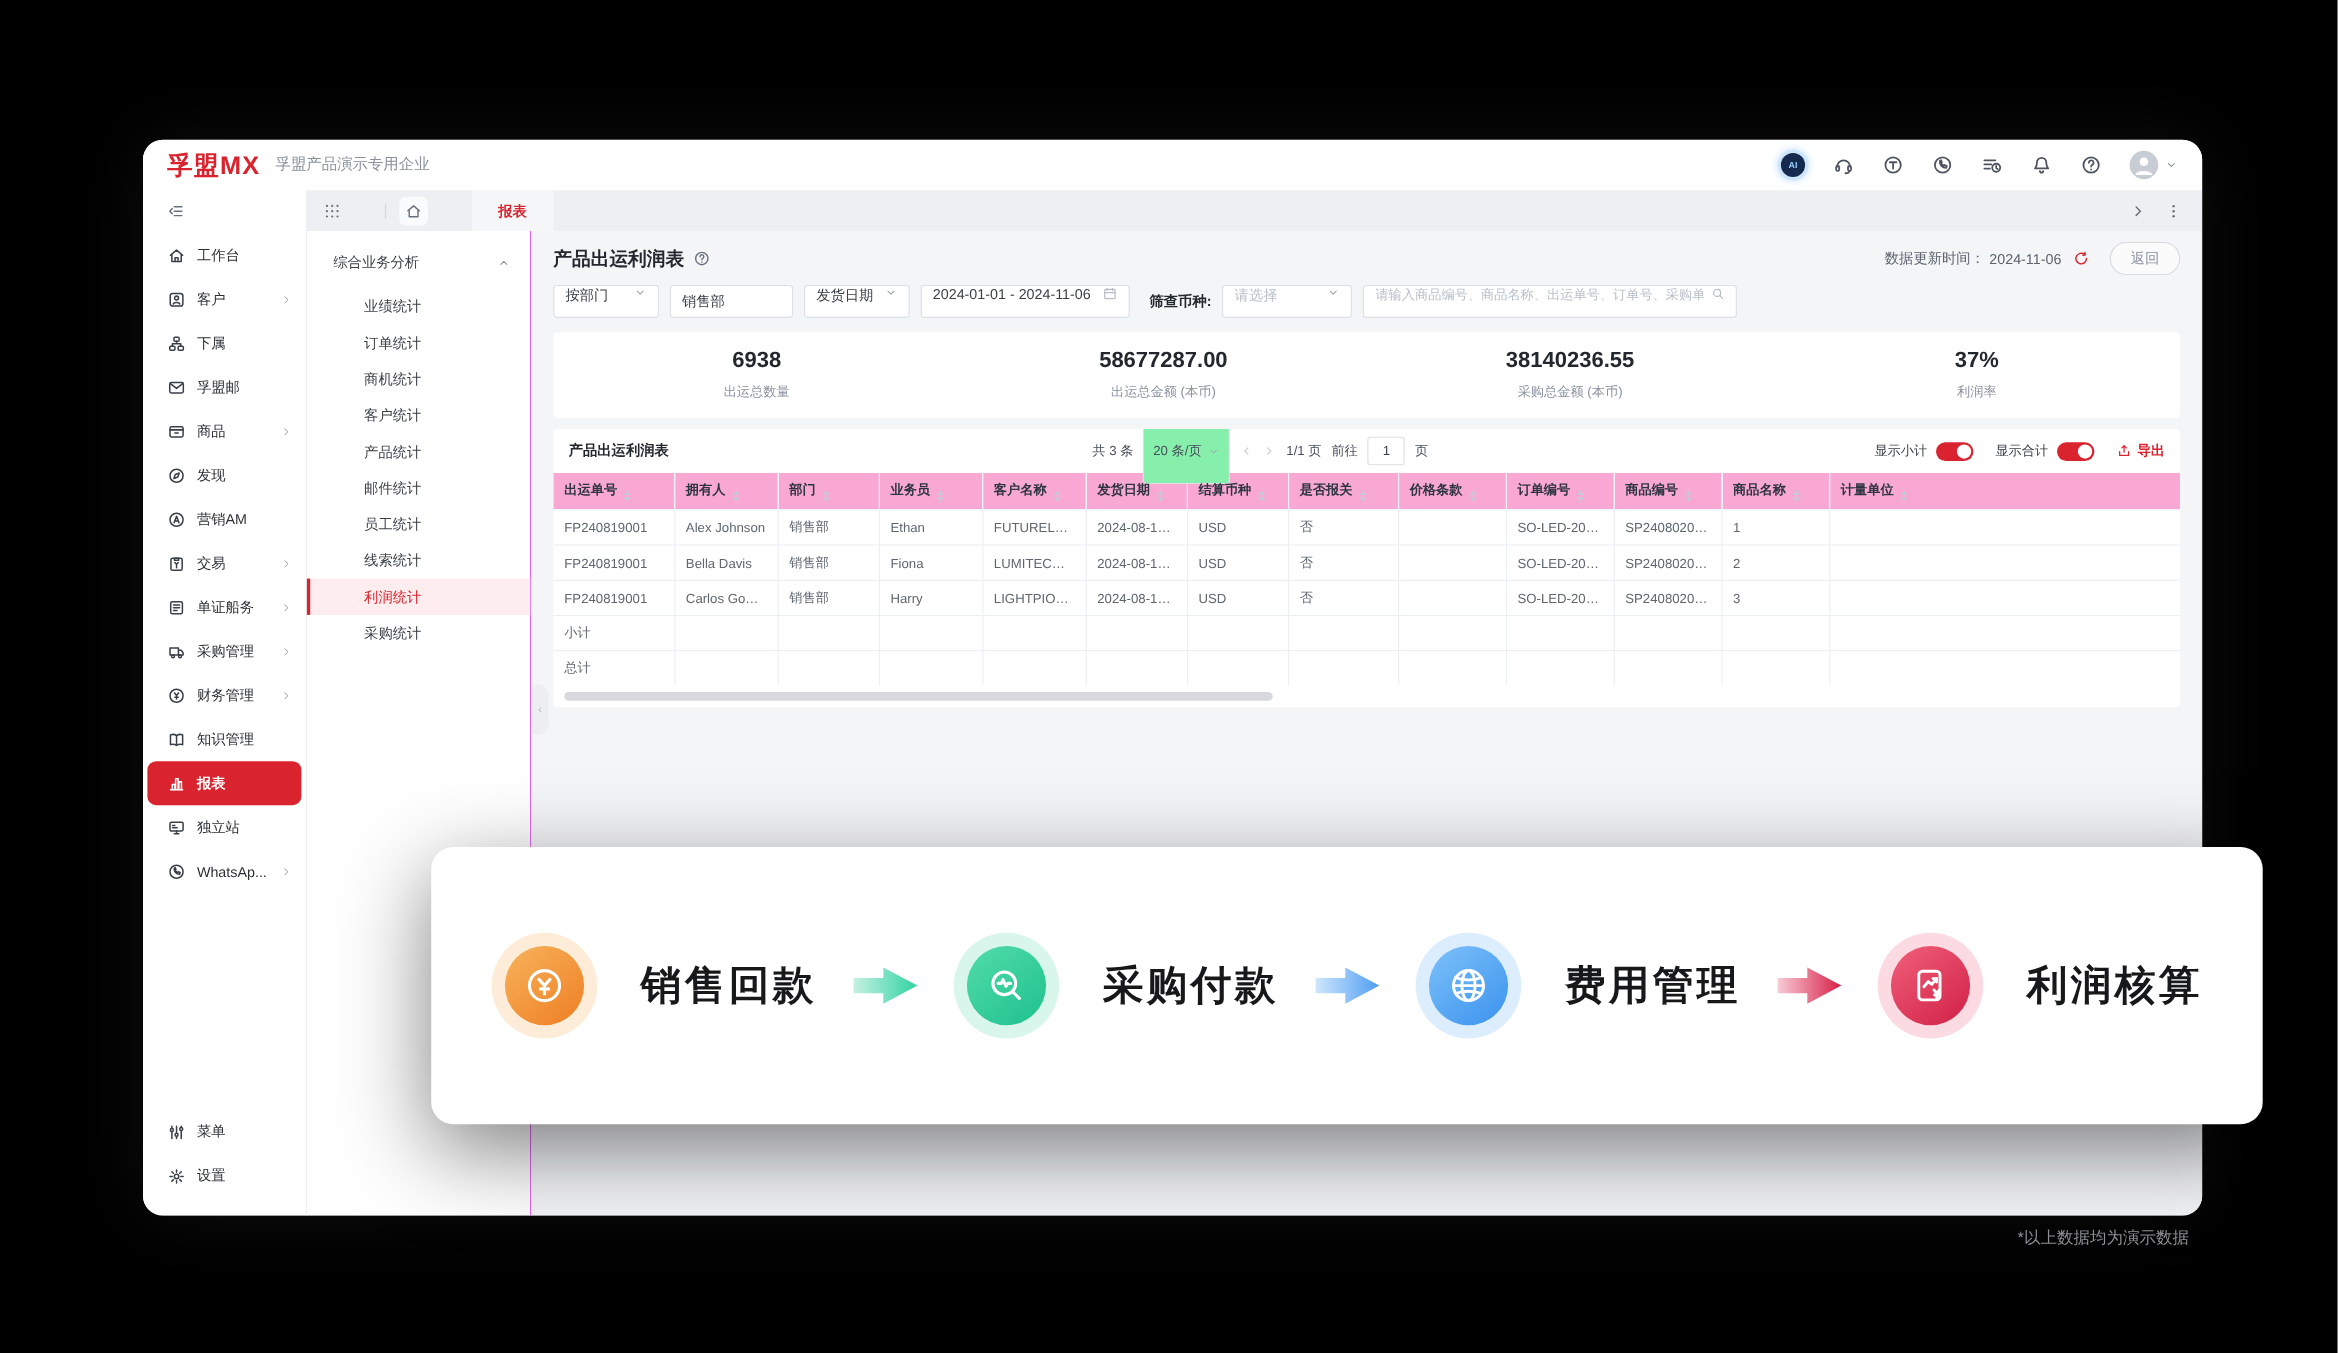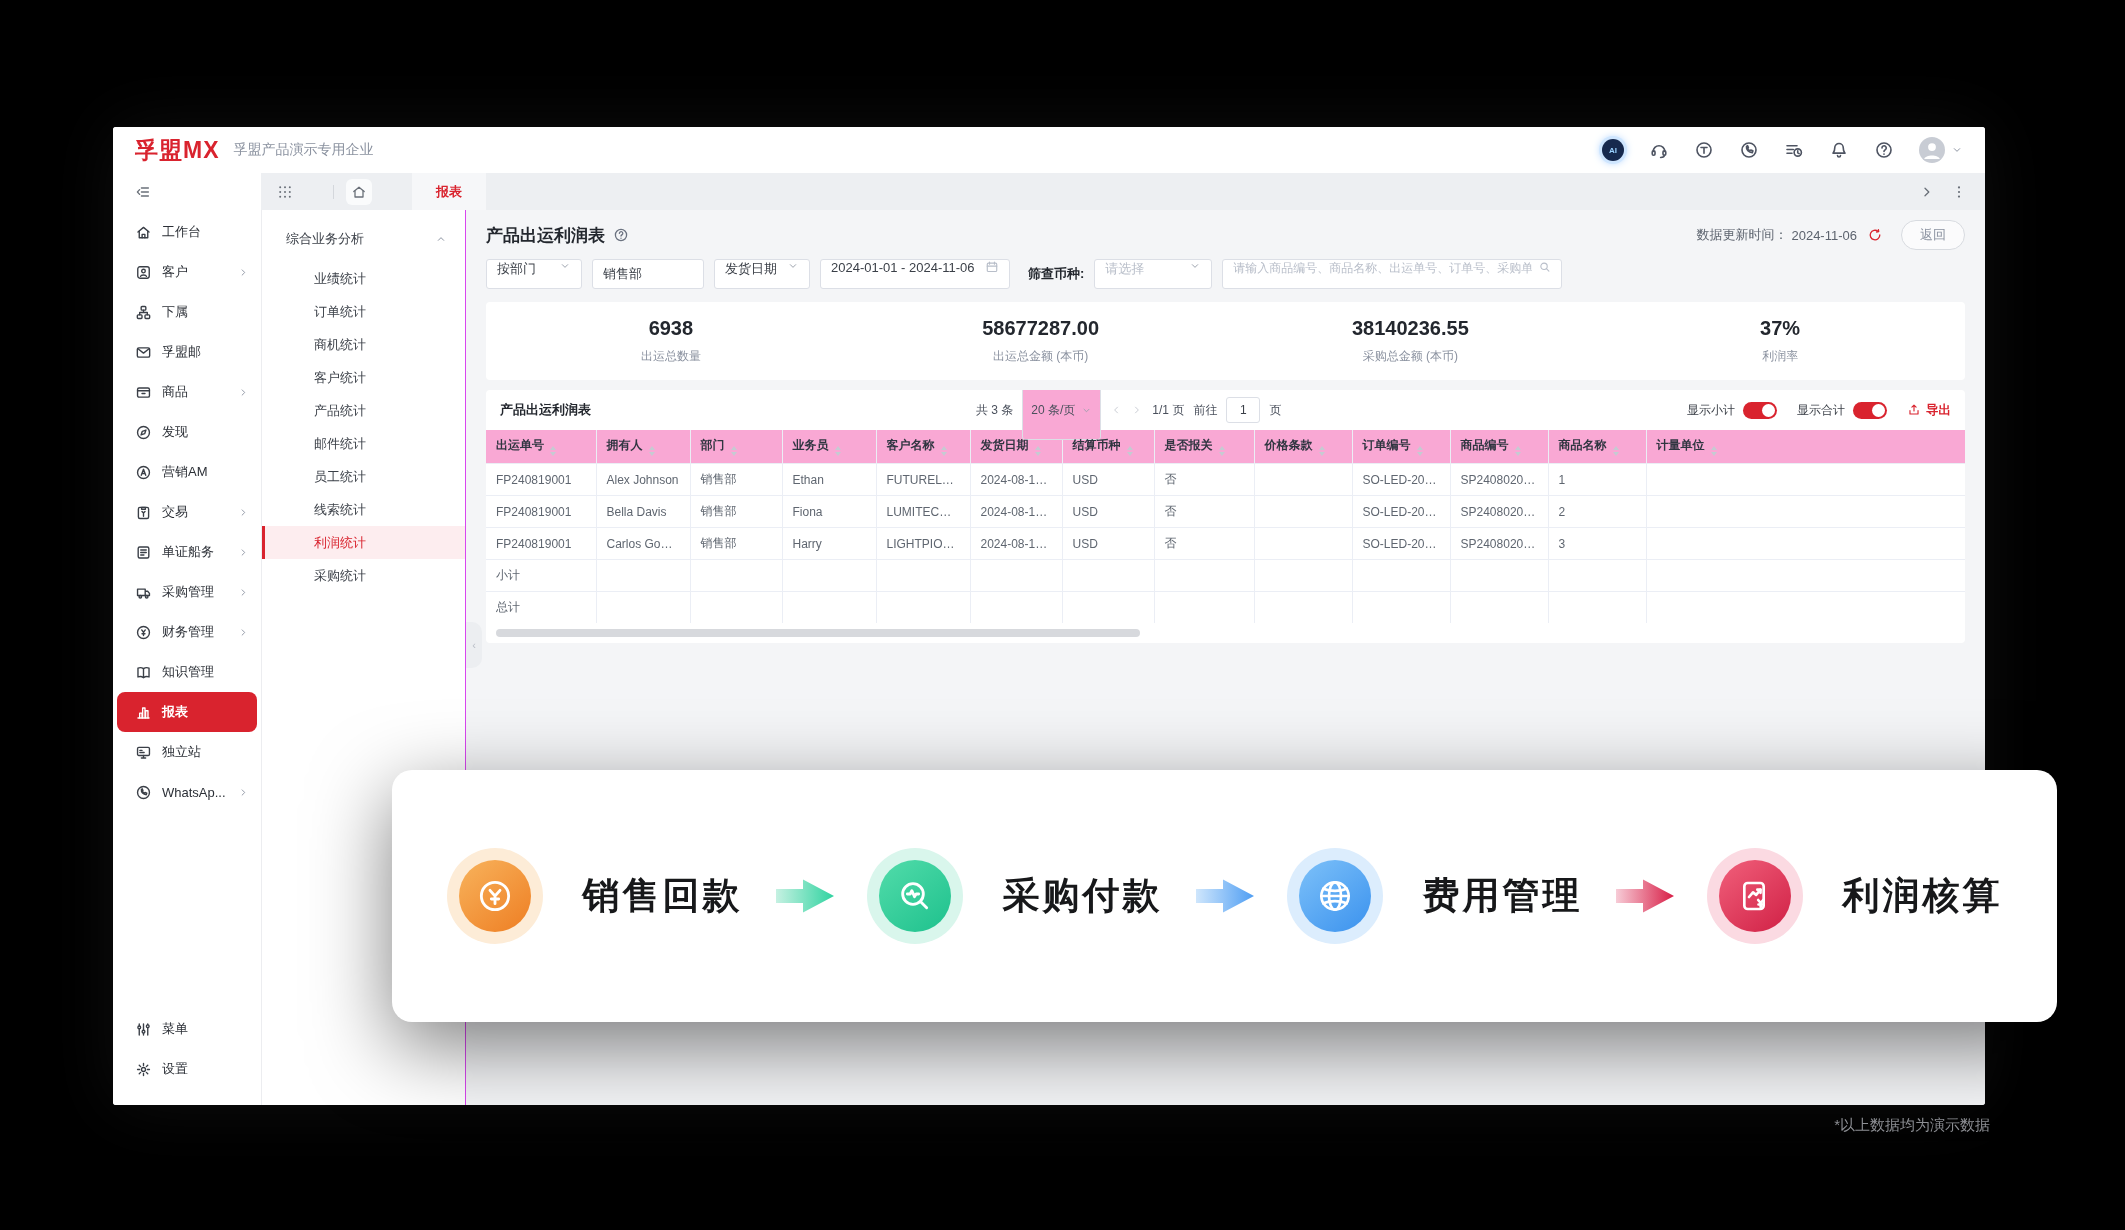--- a/index.html
+++ b/index.html
@@ -1,19 +1,19 @@
 <!DOCTYPE html>
 <html><head>
 <meta charset="utf-8">
 <style>
   html,body{margin:0;padding:0}
   body{width:2125px;height:1230px;background:#000;position:relative;overflow:hidden;
        font-family:"Liberation Sans","DejaVu Sans",sans-serif;color:#2b2f36}
-  .window{position:absolute;left:113px;top:127px;width:1872px;height:978px;background:#fff;
-          border-radius:3px;overflow:hidden;display:flex;flex-direction:column;
+  .window{position:absolute;left:130px;top:127px;width:1872px;height:978px;background:#fff;
+          border-radius:18px;overflow:hidden;display:flex;flex-direction:column;
           box-shadow:0 0 70px rgba(255,255,255,.06)}
   
   .topbar{height:46px;flex:0 0 auto;display:flex;align-items:center;padding:0 22px;background:#fff}
   .logo{color:#d9232e;font-size:23px;font-weight:700;letter-spacing:1px}
   .company{margin-left:14px;color:#8a919f;font-size:14px}
   .topbar-right{margin-left:auto;display:flex;align-items:center;gap:25px}
   .tb-icon{width:20px;height:20px;color:#4e5462;display:inline-flex}
   .tb-icon svg{width:100%;height:100%}
   .ai-badge{width:22px;height:22px;border-radius:50%;background:#16294e;color:#9ad2ff;font-size:8px;
             font-weight:700;display:flex;align-items:center;justify-content:center;
@@ -81,21 +81,21 @@
   
   .stats-card{background:#fff;border-radius:4px;margin-top:12px;height:78px;display:flex;align-items:center}
   .stat{flex:1;text-align:center}
   .stat-value{font-size:20px;font-weight:700;color:#23272e}
   .stat-label{margin-top:8px;font-size:12px;color:#8a919f}
   
   .table-card{background:#fff;border-radius:4px;margin-top:10px;padding-bottom:4px;overflow:hidden}
   .tc-header{height:40px;display:flex;align-items:center;padding:0 14px}
   .tc-title{font-size:13px;font-weight:700;color:#23272e}
   .pagination{display:flex;align-items:center;gap:9px;font-size:12px;color:#4a505c;margin-left:385px;white-space:nowrap}
-  .psize{border:1px solid #dcdfe6;border-radius:3px;height:26px;display:flex;align-items:center;padding:16px 8px;gap:6px;background:#f9a8d4}
+  .psize{border:1px solid #dcdfe6;border-radius:3px;height:26px;display:flex;align-items:center;padding:16px 8px;gap:6px;background:#86efac}
   .psize .caret{width:11px;height:11px;color:#9aa0ab;display:inline-flex}
   .psize .caret svg{width:100%;height:100%}
   .pnav{width:12px;height:12px;color:#c8ccd3;display:inline-flex}
   .pnav svg{width:100%;height:100%}
   .goto-input{width:34px;height:26px;border:1px solid #dcdfe6;border-radius:3px;text-align:center;font-size:12px;
               color:#3a3f47;box-sizing:border-box;outline:none;background:#fff}
   .tc-right{margin-left:auto;display:flex;align-items:center;gap:20px}
   .toggle{display:flex;align-items:center;gap:8px;font-size:12px;color:#3a3f47}
   .switch{width:34px;height:17px;border-radius:9px;background:#d9232e;position:relative}
   .switch::after{content:"";position:absolute;right:2px;top:2px;width:13px;height:13px;border-radius:50%;background:#fff}

